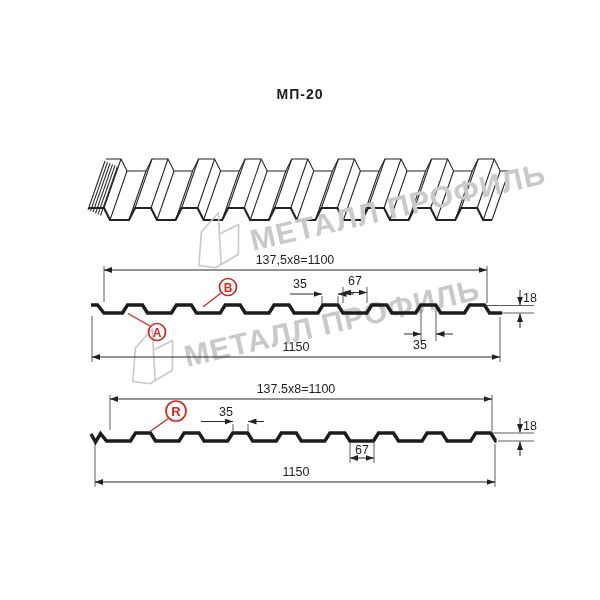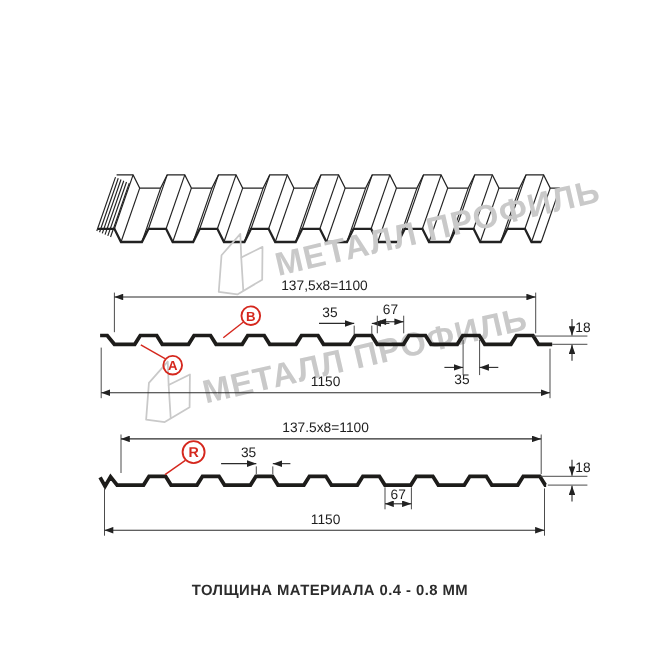--- a/index.html
+++ b/index.html
@@ -36,21 +36,21 @@
   .redT{font-size:12px;font-weight:700;fill:var(--accent);text-anchor:middle;}
   .redL{stroke:var(--accent);stroke-width:1.3;}
   .wmG{stroke:var(--wm);stroke-width:1.6;fill:none;stroke-linejoin:round;}
   .wmT{font-size:30px;font-weight:700;letter-spacing:1px;fill:var(--wm);stroke:none;}
 </style>
 </head>
 <body>
 
 <div class="page">
 
-  <div class="footer">ТОЛЩИНА МАТЕРИАЛА 0.4 - 0.8 ММ</div>
+  <div class="subtitle">МП-20</div>
 
   <svg width="600" height="600" viewBox="0 0 600 600">
     <defs>
       <marker id="aE" orient="auto" markerUnits="userSpaceOnUse" markerWidth="9" markerHeight="6" refX="8.5" refY="3">
         <path d="M0,0 L8.5,3 L0,6 Z" fill="#222"></path>
       </marker>
       <marker id="aS" orient="auto" markerUnits="userSpaceOnUse" markerWidth="9" markerHeight="6" refX="0.5" refY="3">
         <path d="M8.5,0 L0.5,3 L8.5,6 Z" fill="#222"></path>
       </marker>
     </defs>

